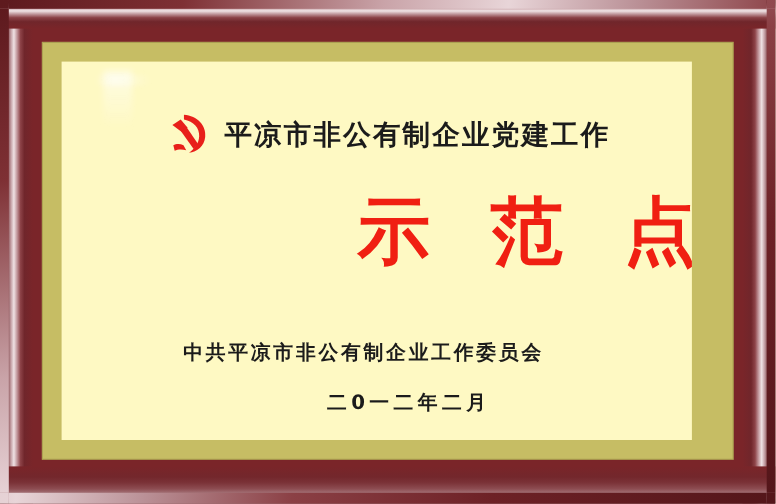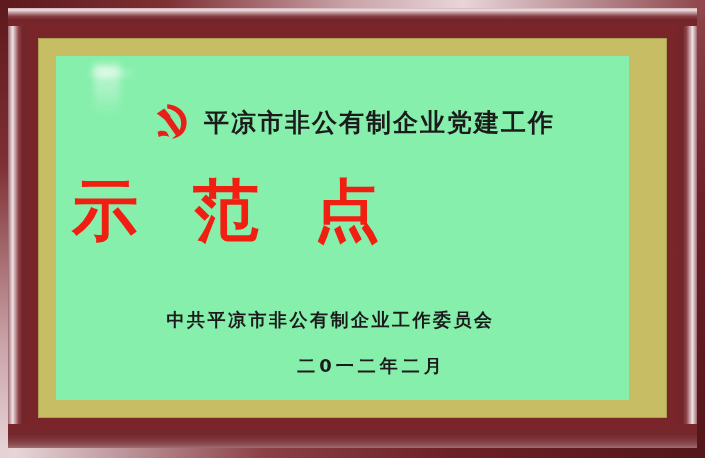--- a/index.html
+++ b/index.html
@@ -122,21 +122,21 @@
     z-index: 6;
   }
 
   
   .panel {
     position: absolute;
     left: 18px;
     top: 18px;
     width: 573px;
     height: 344px;
-    background: #86efac;
+    background: #fef9c3;
     z-index: 7;
     overflow: hidden;
   }
   
   .panel-glare {
     position: absolute;
     left: 38px;
     top: 8px;
     width: 26px;
     height: 52px;
@@ -187,21 +187,21 @@
     white-space: nowrap;
     line-height: 1;
   }
 
   
   .headline {
     position: absolute;
     left: 0;
     top: 120px;
     width: 593px;
-    text-align: left;
+    text-align: right;
     font-family: "DejaVu Sans", "Liberation Sans", sans-serif;
     font-size: 66px;
     font-weight: bold;
     color: #f01f12;
     letter-spacing: 16px;
     text-indent: 16px;
     line-height: 1.05;
     white-space: nowrap;
   }
 

